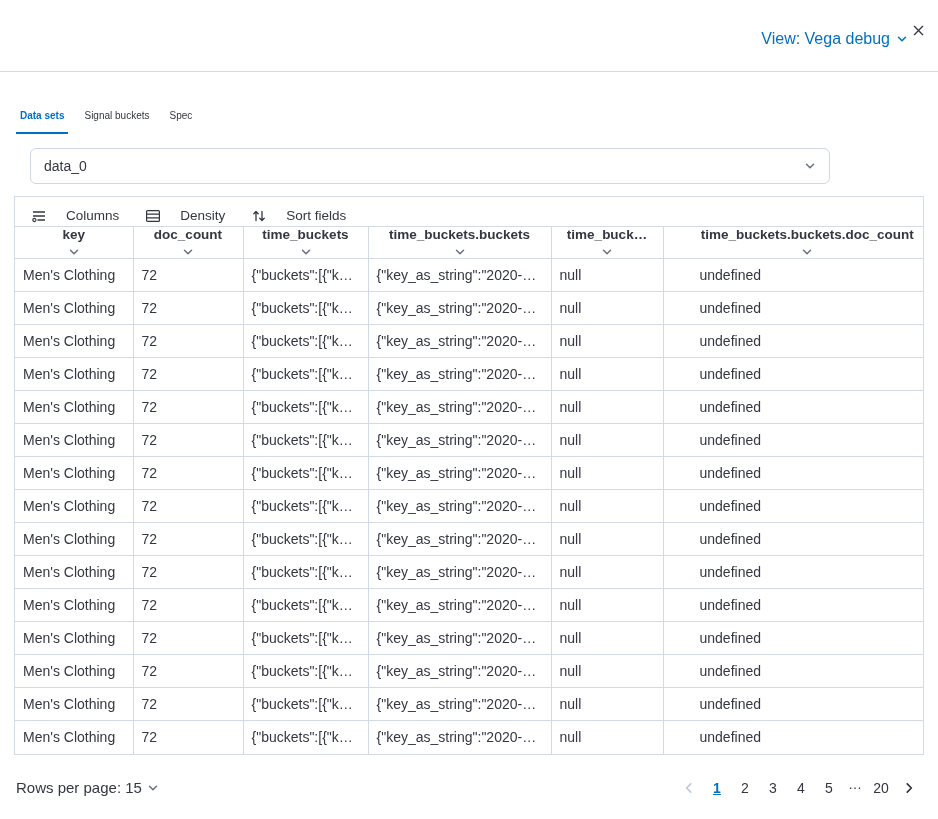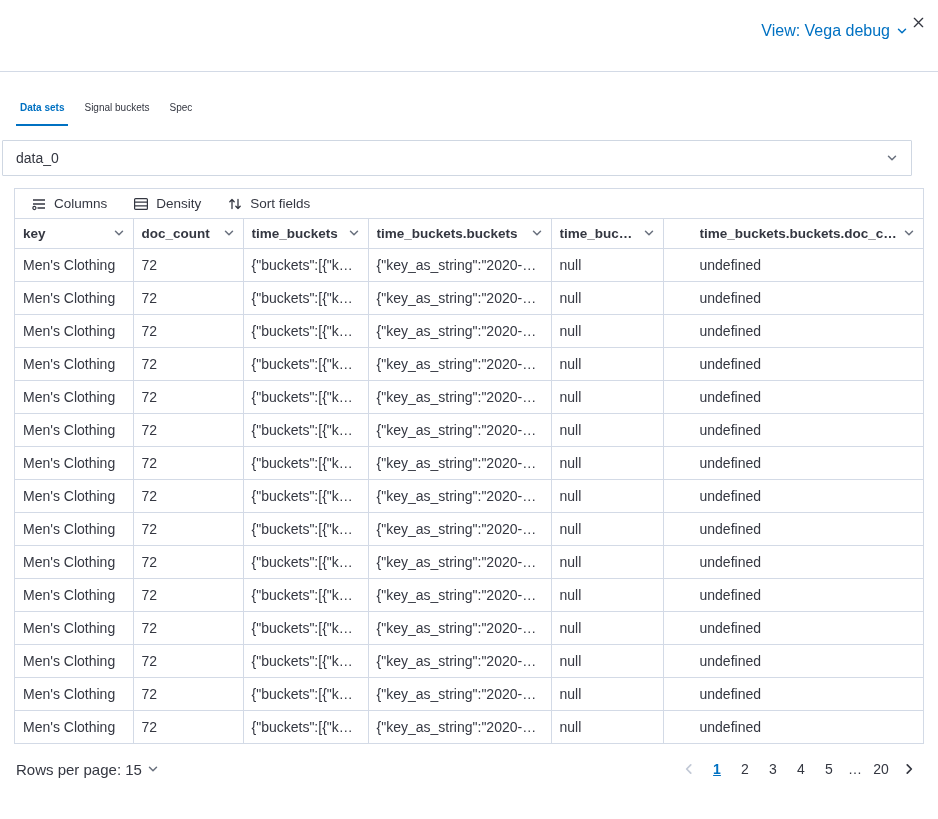--- a/index.html
+++ b/index.html
@@ -1,54 +1,54 @@
 <!DOCTYPE html>
 <html><head>
 <meta charset="utf-8">
 <style>
   html,body{margin:0;padding:0;}
   *{box-sizing:border-box;}
   body{
     width:938px;height:819px;background:#ffffff;position:relative;overflow:hidden;
     font-family:"Liberation Sans",sans-serif;color:#343741;
   }
-  button{font-family:inherit;cursor:pointer;background:none;border:none;color:inherit;padding:0;}
+  button{font-family:inherit;cursor:pointer;background:none;border:none;color:inherit;padding:0;margin-top:8px;}
 
   
   .top-bar{position:relative;height:72px;border-bottom:1px solid #d3dae6;}
   .view-toggle{position:absolute;right:30px;top:22px;display:flex;align-items:center;gap:6px;color:#0071c2;font-size:16px;}
   .view-toggle .chev-icon{color:#0071c2;}
   .close-btn{position:absolute;right:10px;top:12px;width:20px;height:20px;display:flex;align-items:center;justify-content:center;color:#343741;}
 
   
   .tabs{display:flex;gap:12px;padding:0 16px;margin-top:30px;}
   .tab{font-size:10px;padding:0 4px 11px;color:#343741;border-bottom:2px solid transparent;}
   .tab.active{color:#0071c2;border-bottom-color:#0071c2;font-weight:600;}
 
   
   .dataset-select{
-    margin:14px 2px 0;width:910px;height:36px;border:1px solid #cfd7e2;border-radius:1px;
+    margin:14px 30px 0;width:800px;height:36px;border:1px solid #cfd7e2;border-radius:6px;
     display:flex;align-items:center;justify-content:space-between;padding:0 13px;
     font-size:14px;background:#fff;color:#343741;
   }
 
   
   .grid-wrap{margin:12px 14px 0;width:910px;border:1px solid #d3dae6;}
   .toolbar{display:flex;align-items:center;gap:10px;height:30px;padding:0 8px;border-bottom:1px solid #d3dae6;}
-  .toolbar-btn{display:flex;align-items:center;gap:7px;font-size:13.5px;color:#343741;padding:3px 8px;}
+  .toolbar-btn{display:flex;align-items:center;gap:19px;font-size:13.5px;color:#343741;padding:3px 8px;}
   .tb-icon{display:flex;align-items:center;color:#343741;}
 
   table{width:100%;border-collapse:collapse;table-layout:fixed;}
   col.c0{width:118px}col.c1{width:110px}col.c2{width:125px}col.c3{width:183px}col.c4{width:112px}
   th,td{text-align:left;border-right:1px solid #d3dae6;border-bottom:1px solid #d3dae6;white-space:nowrap;overflow:hidden;}
   th:last-child,td:last-child{border-right:none;padding-left:36px;}
   tbody tr:last-child td{border-bottom:none;}
   th{height:29px;padding:0 8px;font-size:13.5px;font-weight:700;background:#fff;}
   td{height:33px;padding:0 8px;font-size:14px;text-overflow:ellipsis;}
-  .th-inner{display:flex;align-items:center;justify-content:space-between;gap:4px;}
+  .th-inner{display:flex;align-items:center;justify-content:space-between;gap:4px;flex-direction:column;}
   .th-label{overflow:hidden;text-overflow:ellipsis;}
   .chev-icon{display:flex;align-items:center;color:#69707d;flex:none;}
 
   
   .footer{display:flex;align-items:center;justify-content:space-between;padding:12px 16px 0;}
   .rows-per-page{display:flex;align-items:center;gap:5px;font-size:15px;color:#343741;}
   .pagination{display:flex;align-items:center;gap:2px;}
   .page-btn{min-width:26px;height:26px;line-height:26px;font-size:14px;color:#343741;text-align:center;}
   .page-btn.active{color:#0071c2;font-weight:700;text-decoration:underline;}
   .page-ellipsis{min-width:22px;text-align:center;font-size:14px;color:#343741;}

